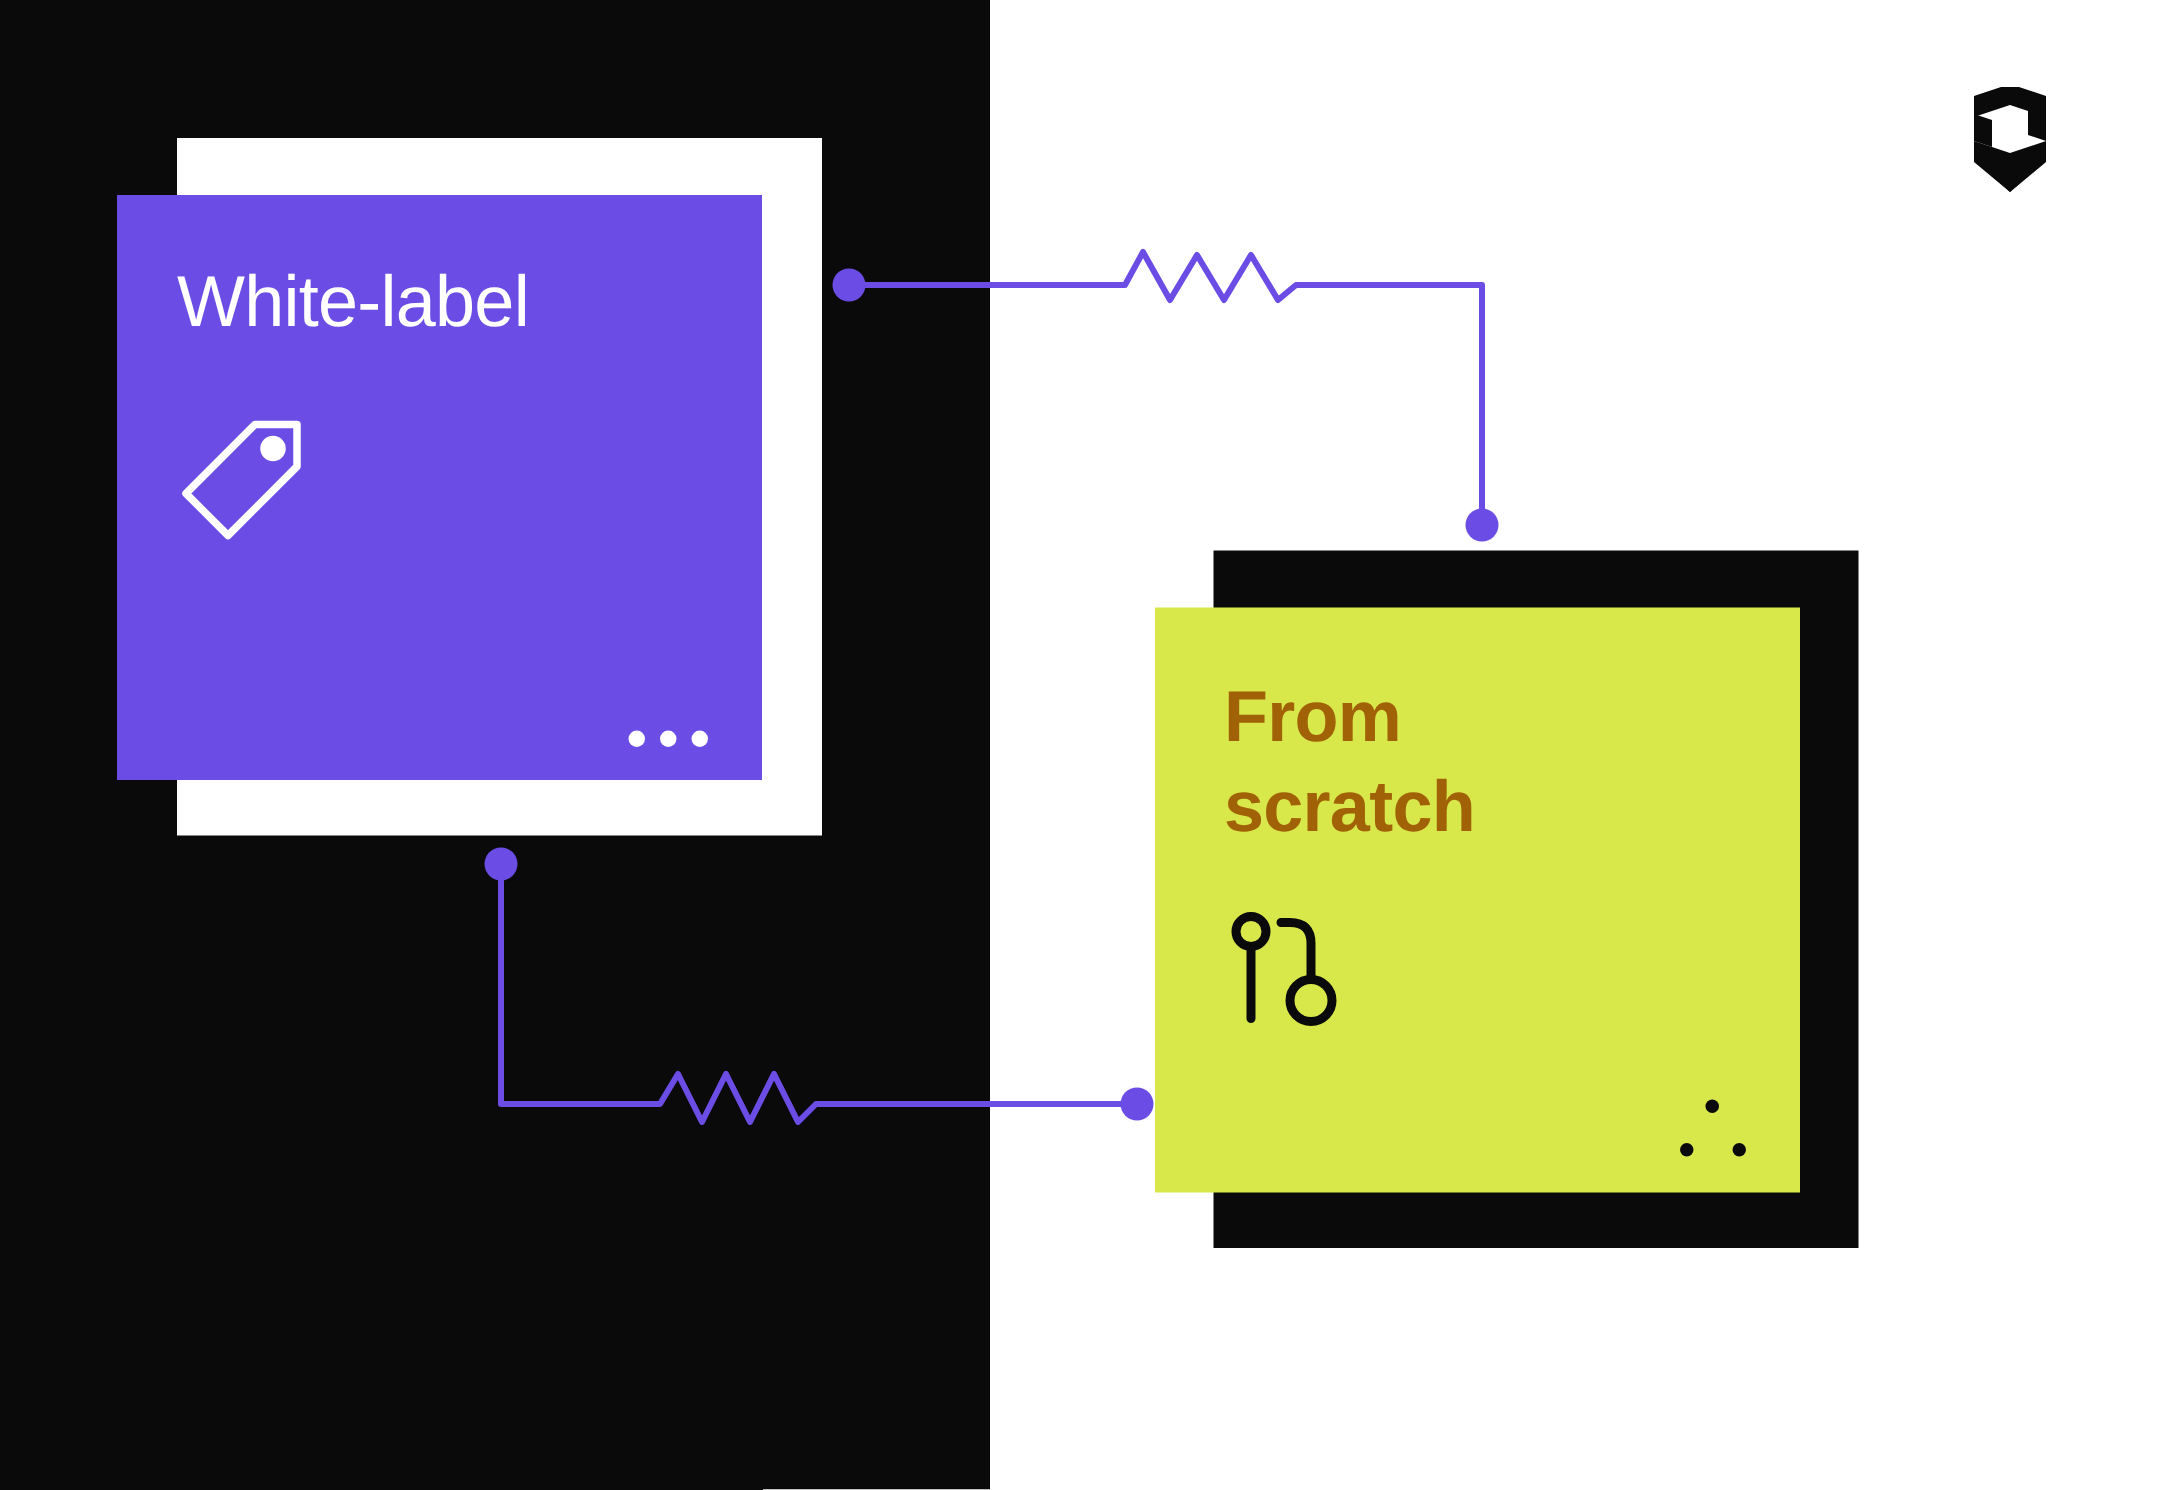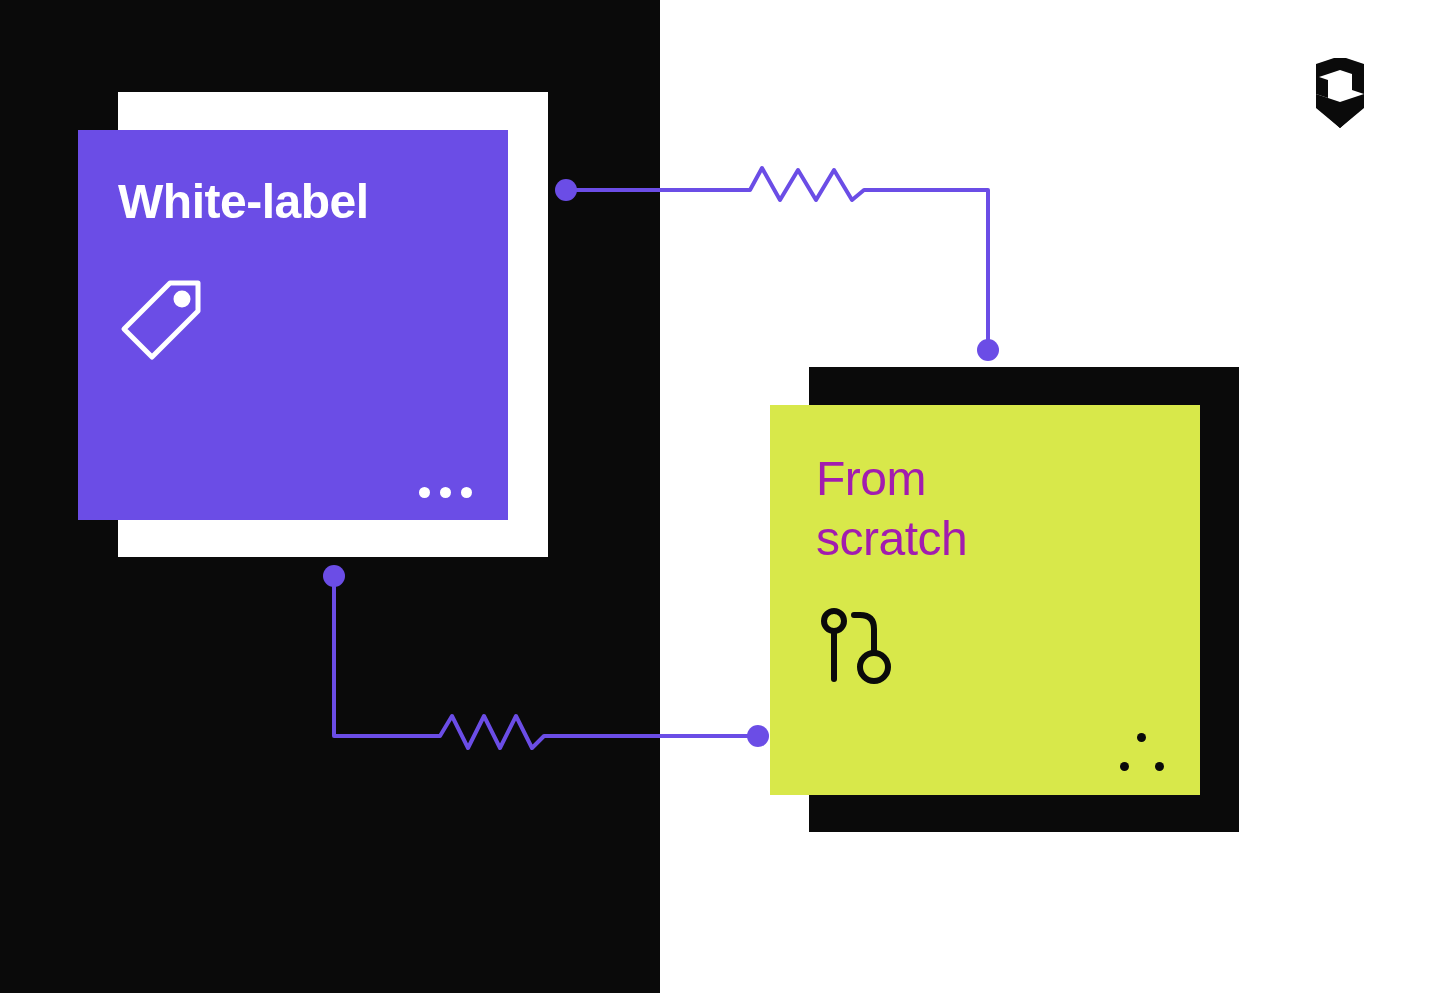--- a/index.html
+++ b/index.html
@@ -7,29 +7,29 @@
   .canvas { position: relative; width: 1440px; height: 993px; }
   .bg-left { position: absolute; left: 0; top: 0; width: 660px; height: 993px; background: #0a0a0a; }
   .bg-right { position: absolute; left: 660px; top: 0; width: 780px; height: 993px; background: #ffffff; }
 
   
   .logo { position: absolute; top: 58px; right: 70px; width: 60px; height: 72px; }
 
   
   .cardA-shadow { position: absolute; left: 118px; top: 92px; width: 430px; height: 465px; background: #ffffff; }
   .cardA { position: absolute; left: 78px; top: 130px; width: 430px; height: 390px; background: #6b4de6; padding: 44px 40px; }
-  .cardA .title { color: #ffffff; font-size: 48px; font-weight: 700; letter-spacing: -0.5px; }
+  .cardA .title { color: #ffffff; font-size: 48px; font-weight: 400; letter-spacing: -0.5px; }
   .cardA .icon-slot { margin-top: 48px; }
   .cardA .dots { position: absolute; right: 36px; bottom: 22px; display: flex; gap: 10px; }
   .cardA .dots span { width: 11px; height: 11px; border-radius: 50%; background: #ffffff; display: inline-block; }
 
   
   .cardB-shadow { position: absolute; left: 809px; top: 367px; width: 430px; height: 465px; background: #0a0a0a; }
   .cardB { position: absolute; left: 770px; top: 405px; width: 430px; height: 390px; background: #d8e84a; padding: 44px 46px; }
-  .cardB .title { color: #a21caf; font-size: 48px; font-weight: 400; line-height: 1.25; letter-spacing: -0.5px; }
+  .cardB .title { color: #a16207; font-size: 48px; font-weight: 700; line-height: 1.25; letter-spacing: -0.5px; }
   .cardB .icon-slot { margin-top: 36px; }
   .cardB .tri-dots { position: absolute; right: 36px; bottom: 24px; width: 44px; height: 38px; }
   .tri-dots span { position: absolute; width: 9px; height: 9px; border-radius: 50%; background: #0a0a0a; }
   .tri-dots .d1 { top: 0; left: 17px; }
   .tri-dots .d2 { bottom: 0; left: 0; }
   .tri-dots .d3 { bottom: 0; right: 0; }
 
   
   .wires { position: absolute; left: 0; top: 0; width: 1440px; height: 993px; pointer-events: none; }
 </style>

